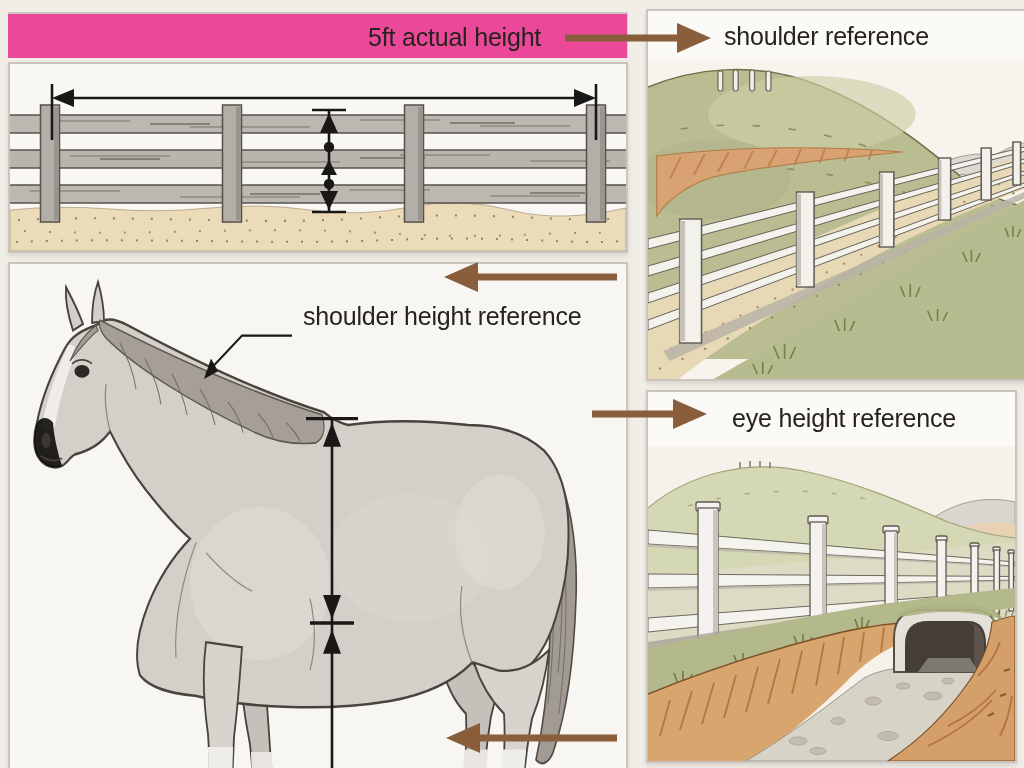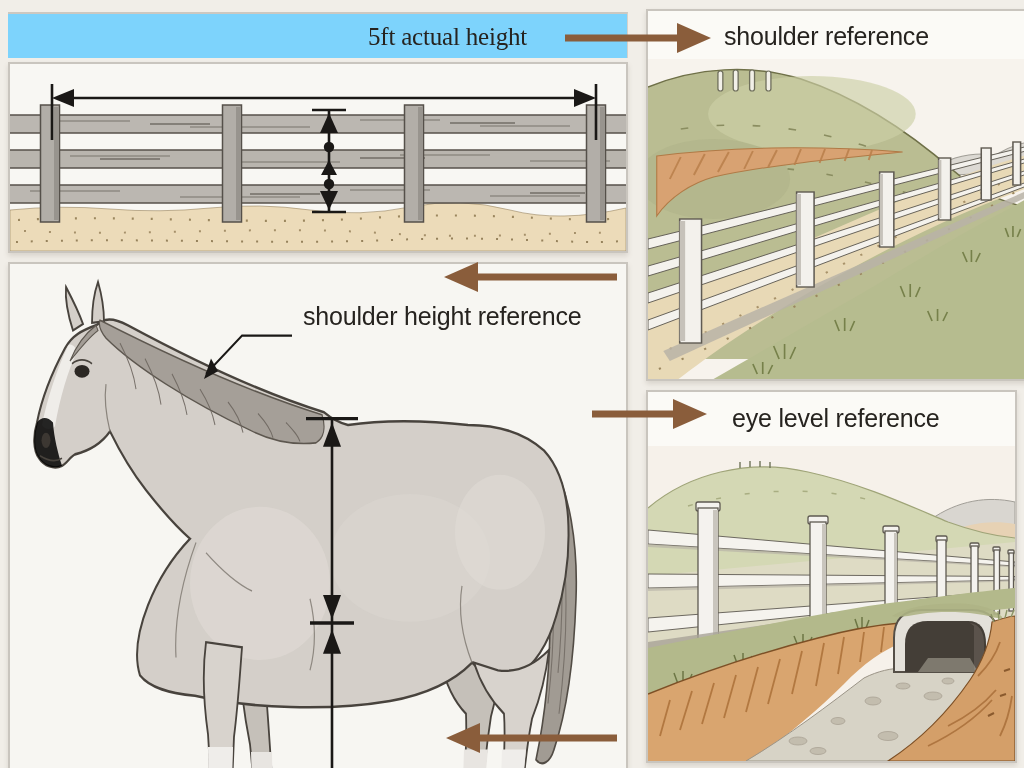--- a/index.html
+++ b/index.html
@@ -1,20 +1,20 @@
 <!DOCTYPE html>
 <html><head>
 <meta charset="utf-8">
 <style>
   html,body{margin:0;padding:0;}
   .canvas{position:relative;width:1024px;height:768px;background:#f1eee8;overflow:hidden;
           font-family:"Liberation Sans",sans-serif;}
   .panel{position:absolute;background:#f8f7f3;border:2px solid #c9c5be;box-sizing:border-box;
          box-shadow:0 3px 5px rgba(110,100,85,.18);}
-  .label-band{position:absolute;background:#7dd3fc;border-top:2px solid #ccc8c1;border-right:1px solid #d5d1ca;box-sizing:border-box;font-family:Liberation Serif, serif;}
+  .label-band{position:absolute;background:#ec4899;border-top:2px solid #ccc8c1;border-right:1px solid #d5d1ca;box-sizing:border-box;}
   .diagram-text{position:absolute;color:#26231f;font-size:25px;font-weight:500;letter-spacing:-.2px;white-space:nowrap;}
   .panel-label{display:block;color:#26231f;font-size:25px;font-weight:500;letter-spacing:-.2px;white-space:nowrap;}
   .band-inner{background:#fbfaf6;}
   .arrow{position:absolute;}
   svg{display:block;}
 </style>
 </head>
 <body>
 
 <div class="canvas">
@@ -248,21 +248,21 @@
             <rect x="136" y="135" width="4" height="91"></rect>
           <rect x="212" y="115" width="3" height="71"></rect>
             <rect x="266" y="101" width="2.5" height="58"></rect>
         </g>
       </g>
     </svg>
   </div>
 
   <div class="panel" style="left:646px;top:390px;width:371px;height:373px;">
     <div class="band-inner" style="height:54px;line-height:52px;">
-      <span class="panel-label" style="padding-left:84px;">eye level reference</span>
+      <span class="panel-label" style="padding-left:84px;">eye height reference</span>
     </div>
     <svg width="100%" height="315" viewBox="0 0 367 315" preserveAspectRatio="none">
       <rect x="0" y="0" width="367" height="315" fill="#f6f1ea"></rect>
       <path d="M282 74 C 310 54 340 50 367 56 L 367 96 L 276 92 Z" fill="#d9d6d0" stroke="#a19e97" stroke-width="1"></path>
       <path d="M290 92 C 318 76 344 74 367 78 L 367 112 L 284 106 Z" fill="#e7d2b4"></path>
       <path d="M0 62 C 40 28 100 12 160 26 C 215 38 262 60 300 76 C 322 84 345 90 367 92 L 367 130 L 0 130 Z" fill="#d4d8b4"></path>
       <path d="M0 62 C 40 28 100 12 160 26 C 215 38 262 60 300 76 C 322 84 345 90 367 92" fill="none" stroke="#9fa478" stroke-width="1.2"></path>
       <path d="M40 60 C 100 42 170 40 230 56" stroke="#a9ae82" stroke-width="1.5" stroke-dasharray="5 24" fill="none"></path>
       <g stroke="#70745a" stroke-width="1.4">
         <path d="M92 22 v-6 M102 21 v-6 M112 21 v-6 M122 22 v-6"></path>

